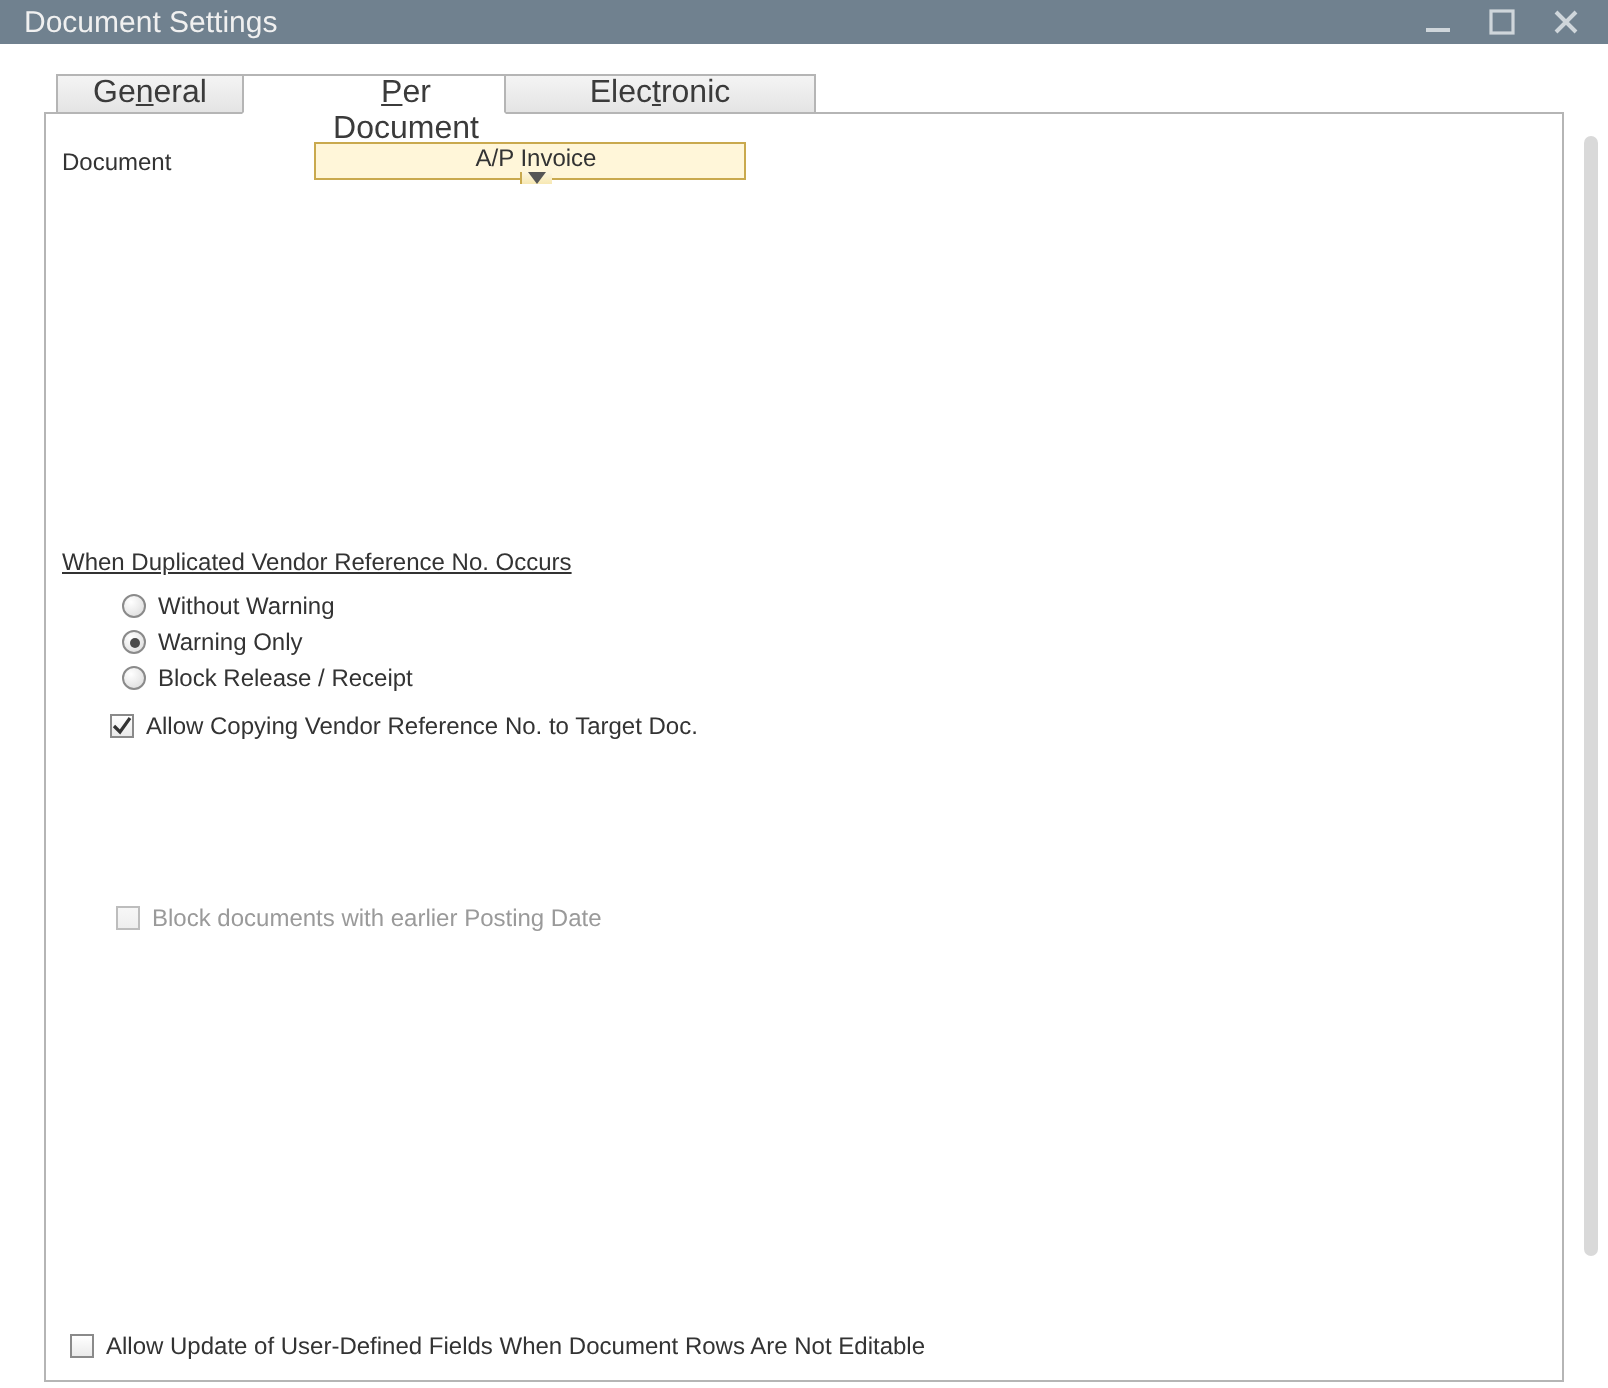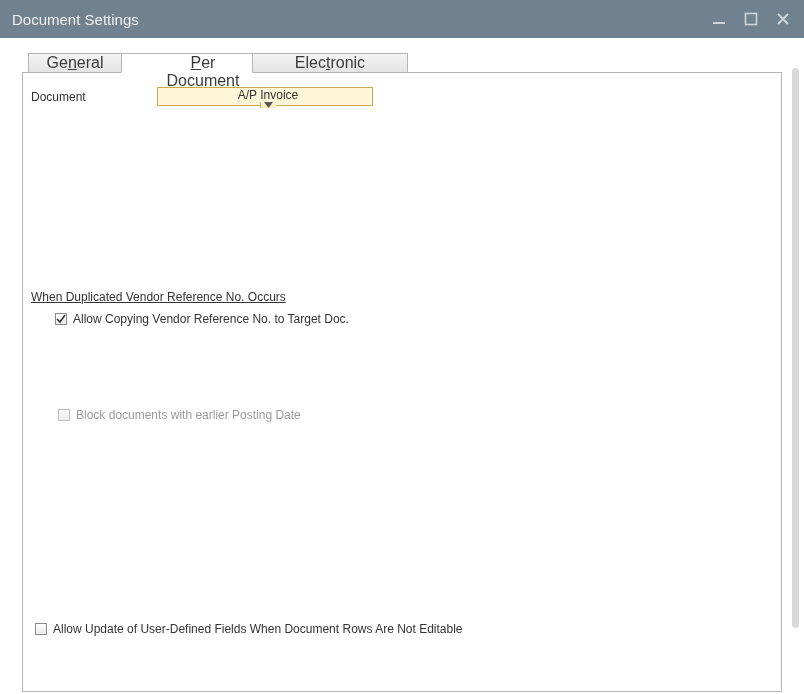--- a/index.html
+++ b/index.html
@@ -10,21 +10,21 @@
     background: #ffffff;
     color: #333;
   }
   .window {
     width: 804px;
     height: 694px;
     position: relative;
     background: #ffffff;
   }
   .titlebar {
-    height: 38px;
+    height: 22px;
     background: #70818f;
     color: #f0f0f0;
     display: flex;
     align-items: center;
     justify-content: space-between;
     padding: 0 12px;
   }
   .titlebar .title {
     font-size: 15px;
     font-weight: 400;
@@ -221,20 +221,34 @@
           <span class="arrow">
             <svg width="9" height="6" viewBox="0 0 9 6">
                 <path d="M0 0 L9 0 L4.5 6 Z" fill="#555"></path>
               </svg>
           </span>
         </div>
       </div>
 
       <div class="section-head">When Duplicated Vendor Reference No. Occurs</div>
 
+      <div class="radio-group">
+        <div class="radio-row">
+          <span class="radio"></span>
+          <span>Without Warning</span>
+        </div>
+        <div class="radio-row">
+          <span class="radio checked"></span>
+          <span>Warning Only</span>
+        </div>
+        <div class="radio-row">
+          <span class="radio"></span>
+          <span>Block Release / Receipt</span>
+        </div>
+      </div>
 
       <div class="check-row chk-allow-copy">
         <span class="check checked">
           <svg width="10" height="10" viewBox="0 0 10 10">
               <path d="M1 5 L4 8 L9 1" fill="none" stroke="#333" stroke-width="1.6"></path>
             </svg>
         </span>
         <span>Allow Copying Vendor Reference No. to Target Doc.</span>
       </div>
 

